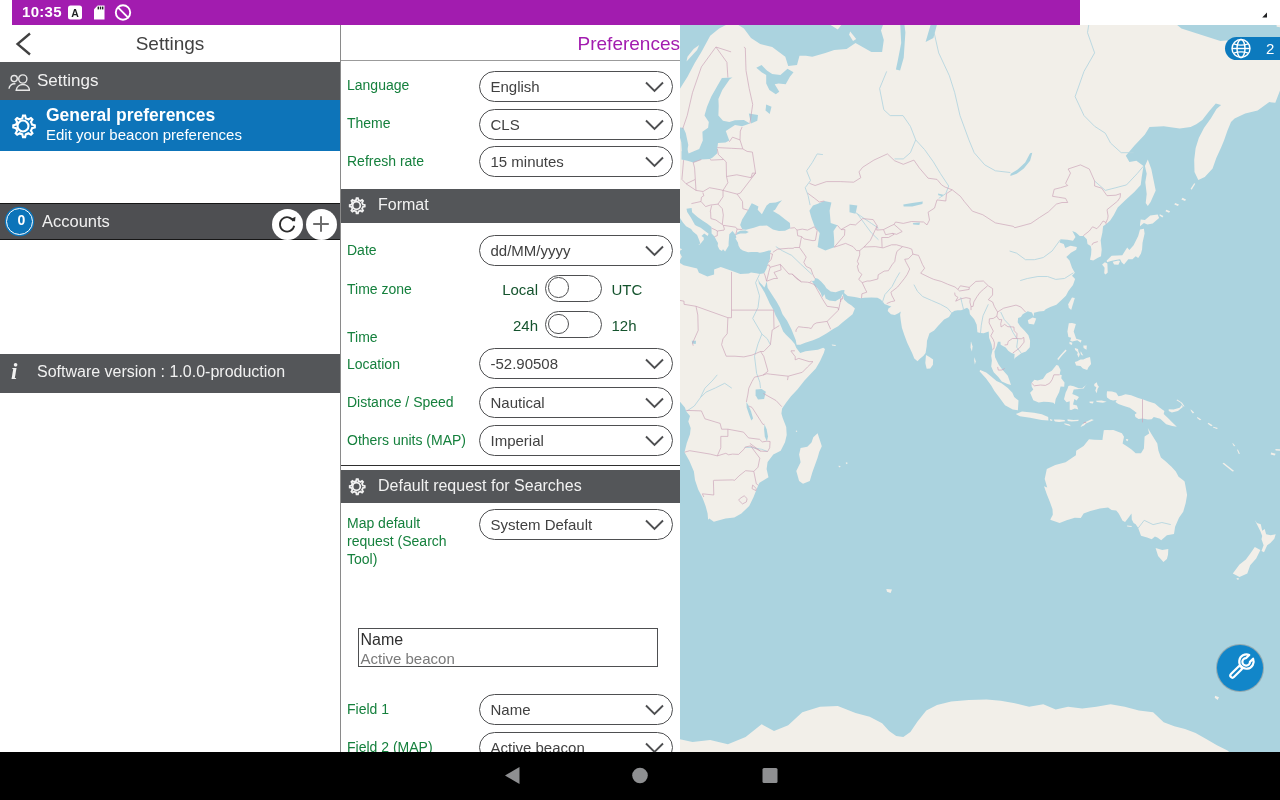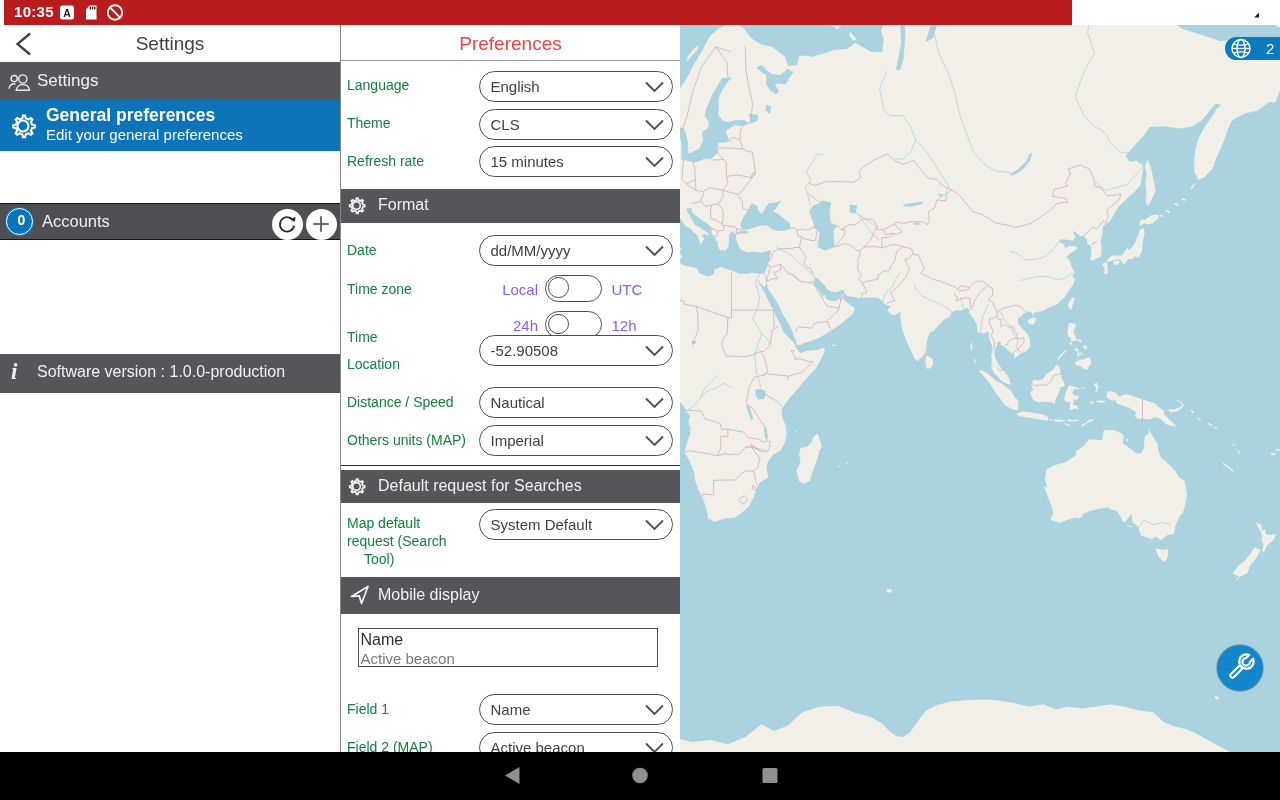--- a/index.html
+++ b/index.html
@@ -1,39 +1,39 @@
 <!DOCTYPE html>
 <html><head>
 <meta charset="utf-8">
 <style>
 *{margin:0;padding:0;box-sizing:border-box;}
 html,body{width:1280px;height:800px;overflow:hidden;background:#fff;font-family:"Liberation Sans",sans-serif;}
 .abs{position:absolute;}
 #root{position:relative;width:1280px;height:800px;}
-#status{left:4px;top:0;width:1068px;height:25px;background:#b91c1c;color:#fff;}
+#status{left:12px;top:0;width:1068px;height:25px;background:#a21caf;color:#fff;}
 #status .time{position:absolute;left:10px;top:3px;font-size:15px;font-weight:bold;letter-spacing:.3px;}
 #nav{left:0;top:752px;width:1280px;height:48px;background:#000;}
 #lp{left:0;top:25px;width:341px;height:727px;background:#fff;border-right:1px solid #8a8a8a;}
 .lphead{position:absolute;left:0;top:0;width:340px;height:37px;background:#fff;}
 .lphead .ttl{position:absolute;left:0;top:8px;width:340px;text-align:center;font-size:19px;color:#414141;}
 .darkbar{position:absolute;left:0;width:340px;background:#545659;color:#f1f1f1;}
 .bluerow{position:absolute;left:0;top:75px;width:340px;height:50.5px;background:#0d74b9;color:#fff;}
 .whiterow{position:absolute;left:0;top:125.5px;width:340px;height:53px;background:#fff;}
 #mp{left:341px;top:25px;width:339px;height:727px;background:#fff;}
 .mphead{position:absolute;left:0;top:0;width:339px;height:36px;border-bottom:1px solid #9b9b9b;}
-.mphead .ttl{position:absolute;left:0;top:8px;width:339px;text-align:center;font-size:19px;color:#ef4444;}
+.mphead .ttl{position:absolute;left:0;top:8px;width:339px;text-align:right;font-size:19px;color:#a21caf;}
 .lbl{position:absolute;font-size:14px;color:#15803d;}
 .pill{position:absolute;left:137.5px;width:194px;height:31px;border:1.5px solid #4e4f51;border-radius:15.5px;background:#fff;}
 .pill .tx{position:absolute;left:11px;top:6px;font-size:15px;color:#414141;}
 .chev{position:absolute;right:6px;top:9px;width:23px;height:12px;}
 .secbar{position:absolute;left:0;width:339px;height:33.5px;background:#545659;color:#f2f2f2;}
 .secbar .tx{position:absolute;left:37px;top:7px;font-size:16px;}
 .tog{position:absolute;width:57px;height:27px;border:1.5px solid #4e4f51;border-radius:14px;background:#fff;}
 .knob{position:absolute;left:2px;top:1.6px;width:20.5px;height:20.5px;border:1.6px solid #4e4f51;border-radius:50%;background:#fff;}
-.tlab{position:absolute;font-size:15px;color:#8b5cf6;}
+.tlab{position:absolute;font-size:15px;color:#14532d;}
 #map{left:680px;top:25px;width:600px;height:727px;background:#aad3df;overflow:hidden;}
 #badge{position:absolute;left:545px;top:11.5px;width:55px;height:23px;background:#0c7abe;border-radius:11.5px 0 0 11.5px;color:#fff;}
 #wrench{position:absolute;left:537px;top:620px;width:46px;height:46px;border-radius:50%;background:#1286c9;box-shadow:0 0 0 1px rgba(100,100,100,.38);}
 </style>
 </head>
 <body>
 <div id="root">
 
   <div id="map" class="abs">
     <svg id="worldmap" width="600" height="727" viewBox="0 0 600 727" style="position:absolute;left:0;top:0" shape-rendering="auto">
@@ -296,21 +296,21 @@
       <div style="position:absolute;left:37px;top:9px;font-size:17px;">Settings</div>
     </div>
     <div class="bluerow">
       <svg width="30" height="30" viewBox="0 0 34 34" style="position:absolute;left:8px;top:11px">
         <g fill="none" stroke="#fff" stroke-width="2.4">
           <circle cx="17" cy="17" r="6.2"></circle>
           <path d="M17 5.2 l2.4 0 l0.8 3.2 a9.5 9.5 0 0 1 2.9 1.2 l2.9 -1.7 l1.7 1.7 l-1.7 2.9 a9.5 9.5 0 0 1 1.2 2.9 l3.2 0.8 l0 2.4 l-3.2 0.8 a9.5 9.5 0 0 1 -1.2 2.9 l1.7 2.9 l-1.7 1.7 l-2.9 -1.7 a9.5 9.5 0 0 1 -2.9 1.2 l-0.8 3.2 l-2.4 0 l-0.8 -3.2 a9.5 9.5 0 0 1 -2.9 -1.2 l-2.9 1.7 l-1.7 -1.7 l1.7 -2.9 a9.5 9.5 0 0 1 -1.2 -2.9 l-3.2 -0.8 l0 -2.4 l3.2 -0.8 a9.5 9.5 0 0 1 1.2 -2.9 l-1.7 -2.9 l1.7 -1.7 l2.9 1.7 a9.5 9.5 0 0 1 2.9 -1.2 Z"></path>
         </g>
       </svg>
       <div style="position:absolute;left:46px;top:5px;font-size:17.5px;font-weight:bold;">General preferences</div>
-      <div style="position:absolute;left:46px;top:26px;font-size:15px;">Edit your general preferences</div>
+      <div style="position:absolute;left:46px;top:26px;font-size:15px;">Edit your beacon preferences</div>
     </div>
     <div class="darkbar" style="top:178.4px;height:36.5px;background:#4e4f52;border-top:1.6px solid #161616;border-bottom:1.6px solid #161616;">
       <div style="position:absolute;left:6px;top:4px;width:27px;height:27px;border-radius:50%;background:#0c74b9;border:1.7px solid #fff;box-shadow:0 0 0 1.2px #0c74b9;"></div>
       <div style="position:absolute;left:6px;top:8px;width:31px;text-align:center;font-size:14px;font-weight:bold;color:#fff;">0</div>
       <div style="position:absolute;left:271.5px;top:4.5px;width:31px;height:31px;border-radius:50%;background:#fff;"></div>
       <div style="position:absolute;left:305.5px;top:4.5px;width:31px;height:31px;border-radius:50%;background:#fff;"></div>
       <svg width="22" height="22" viewBox="0 0 22 22" style="position:absolute;left:276px;top:9px">
         <path d="M17.6 8.2 a7.2 7.2 0 1 0 0.6 4.6" fill="none" stroke="#2c2c2c" stroke-width="1.8"></path>
         <path d="M14.2 6.3 l4.8 2.2 l0.5 -4.8 Z" fill="#2c2c2c"></path>
       </svg>
@@ -377,21 +377,21 @@
 <div class="tlab" style="left:270.5px;top:256px;">UTC</div>
 
 <div class="lbl" style="left:6px;top:292px;margin-top:12px;">Time</div>
 <div class="tlab" style="left:100px;top:292px;width:97px;text-align:right;">24h</div>
 <div class="tog" style="left:204px;top:286px;">
         <div class="knob"></div>
       </div>
 <div class="tlab" style="left:270.5px;top:292px;">12h</div>
 
 <div class="lbl" style="left:6px;top:330.5px;">Location</div>
-<div class="pill" style="top:310px;">
+<div class="pill" style="top:323px;">
         <div class="tx">-52.90508</div>
   <svg class="chev" viewBox="0 0 22 12">
           <path d="M2.5 1.5 L11 10 L19.5 1.5" fill="none" stroke="#4e4f51" stroke-width="1.9"></path>
         </svg>
       </div>
 <div class="lbl" style="left:6px;top:368.5px;">Distance / Speed</div>
 <div class="pill" style="top:361.5px;">
         <div class="tx">Nautical</div>
   <svg class="chev" viewBox="0 0 22 12">
           <path d="M2.5 1.5 L11 10 L19.5 1.5" fill="none" stroke="#4e4f51" stroke-width="1.9"></path>
@@ -411,34 +411,28 @@
     <g fill="none" stroke="#f2f2f2" stroke-width="2.8">
       <circle cx="17" cy="17" r="6.2"></circle>
       <path d="M17 5.2 l2.4 0 l0.8 3.2 a9.5 9.5 0 0 1 2.9 1.2 l2.9 -1.7 l1.7 1.7 l-1.7 2.9 a9.5 9.5 0 0 1 1.2 2.9 l3.2 0.8 l0 2.4 l-3.2 0.8 a9.5 9.5 0 0 1 -1.2 2.9 l1.7 2.9 l-1.7 1.7 l-2.9 -1.7 a9.5 9.5 0 0 1 -2.9 1.2 l-0.8 3.2 l-2.4 0 l-0.8 -3.2 a9.5 9.5 0 0 1 -2.9 -1.2 l-2.9 1.7 l-1.7 -1.7 l1.7 -2.9 a9.5 9.5 0 0 1 -1.2 -2.9 l-3.2 -0.8 l0 -2.4 l3.2 -0.8 a9.5 9.5 0 0 1 1.2 -2.9 l-1.7 -2.9 l1.7 -1.7 l2.9 1.7 a9.5 9.5 0 0 1 2.9 -1.2 Z"></path>
     </g>
   </svg>
   <div class="tx">Default request for Searches</div>
 </div>
 
 <div class="lbl" style="left:6px;top:490px;">Map default</div>
 <div class="lbl" style="left:6px;top:508px;">request (Search</div>
-<div class="lbl" style="left:23px;top:526px;">Tool)</div>
+<div class="lbl" style="left:6px;top:526px;">Tool)</div>
 <div class="pill" style="top:484px;text-decoration:underline;">
         <div class="tx">System Default</div>
   <svg class="chev" viewBox="0 0 22 12">
           <path d="M2.5 1.5 L11 10 L19.5 1.5" fill="none" stroke="#4e4f51" stroke-width="1.9"></path>
         </svg>
       </div>
 
-<div class="secbar" style="top:552px;height:36.5px;">
-  <svg width="22" height="22" viewBox="0 0 22 22" style="position:absolute;left:8px;top:7px">
-    <path d="M2.5 12.5 L19 2.5 L12.5 19.5 L10.2 11.8 Z" fill="none" stroke="#f2f2f2" stroke-width="1.7" stroke-linejoin="round"></path>
-  </svg>
-  <div class="tx" style="top:8.5px;">Mobile display</div>
-</div>
 
 <div style="position:absolute;left:16.5px;top:603px;width:300px;height:39px;border:1px solid #4e4f51;">
   <div style="position:absolute;left:2px;top:2px;font-size:16px;color:#2f2f2f;">Name</div>
   <div style="position:absolute;left:2px;top:21px;font-size:15px;color:#7a7a7a;">Active beacon</div>
 </div>
 
 <div class="lbl" style="left:6px;top:676px;">Field 1</div>
 <div class="pill" style="top:669px;">
         <div class="tx">Name</div>
   <svg class="chev" viewBox="0 0 22 12">

